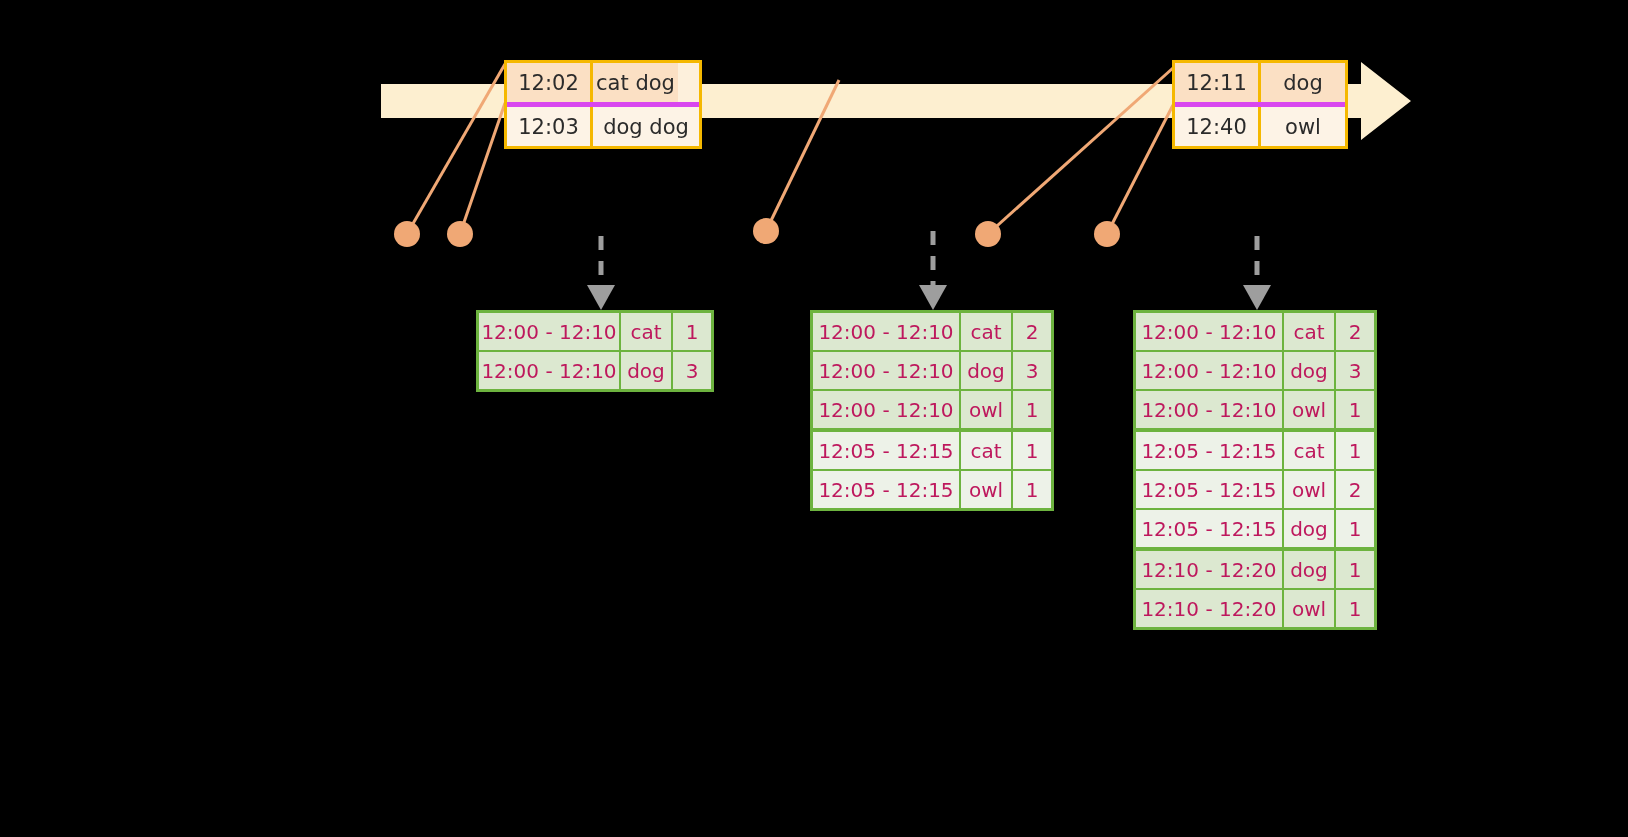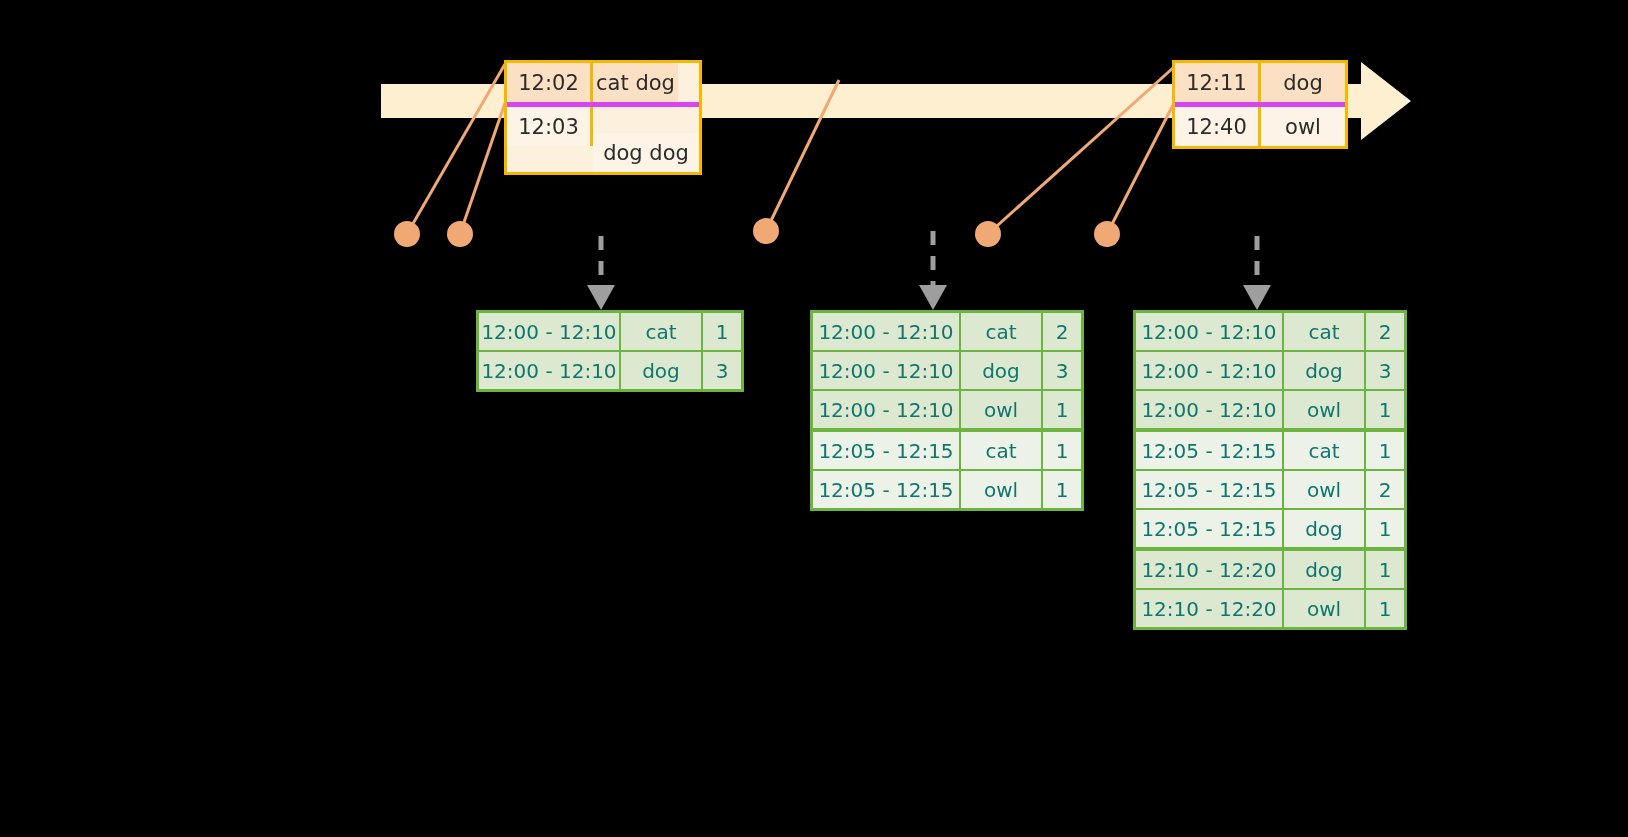--- a/index.html
+++ b/index.html
@@ -73,30 +73,30 @@
   }
   .res-row + .res-row {
     border-top: 2px solid #6DB33F;
   }
   .res-cell {
     box-sizing: border-box;
     display: flex;
     align-items: center;
     justify-content: center;
     font-size: 20px;
-    color: #0f766e;
+    color: #be185d;
     height: 37px;
     white-space: nowrap;
   }
   .res-cell.win {
     width: 148px;
     border-right: 2px solid #6DB33F;
   }
   .res-cell.word {
-    width: 82px;
+    width: 52px;
     border-right: 2px solid #6DB33F;
   }
   .res-cell.cnt {
     width: 38px;
   }
   .res-row.a .res-cell { background: #DCE8D0; }
   .res-row.b .res-cell { background: #EDF2E8; }
 </style>
 </head>
 <body>
@@ -137,21 +137,21 @@
     </g>
   </svg>
 
   <div class="msg-table" style="left:503px; top:60px; width:198px;">
     <div class="msg-row shade">
       <div class="msg-cell time">12:02</div>
       <div class="msg-cell words" style="width:85px;">cat dog</div>
     </div>
     <div class="msg-row light">
       <div class="msg-cell time">12:03</div>
-      <div class="msg-cell words" style="width:106px;margin-top:26px;">dog dog</div>
+      <div class="msg-cell words" style="width:106px;">dog dog</div>
     </div>
   </div>
 
 
   <div class="msg-table" style="left:1171px; top:60px; width:176px;">
     <div class="msg-row shade">
       <div class="msg-cell time">12:11</div>
       <div class="msg-cell words" style="width:84px;">dog</div>
     </div>
     <div class="msg-row light">

